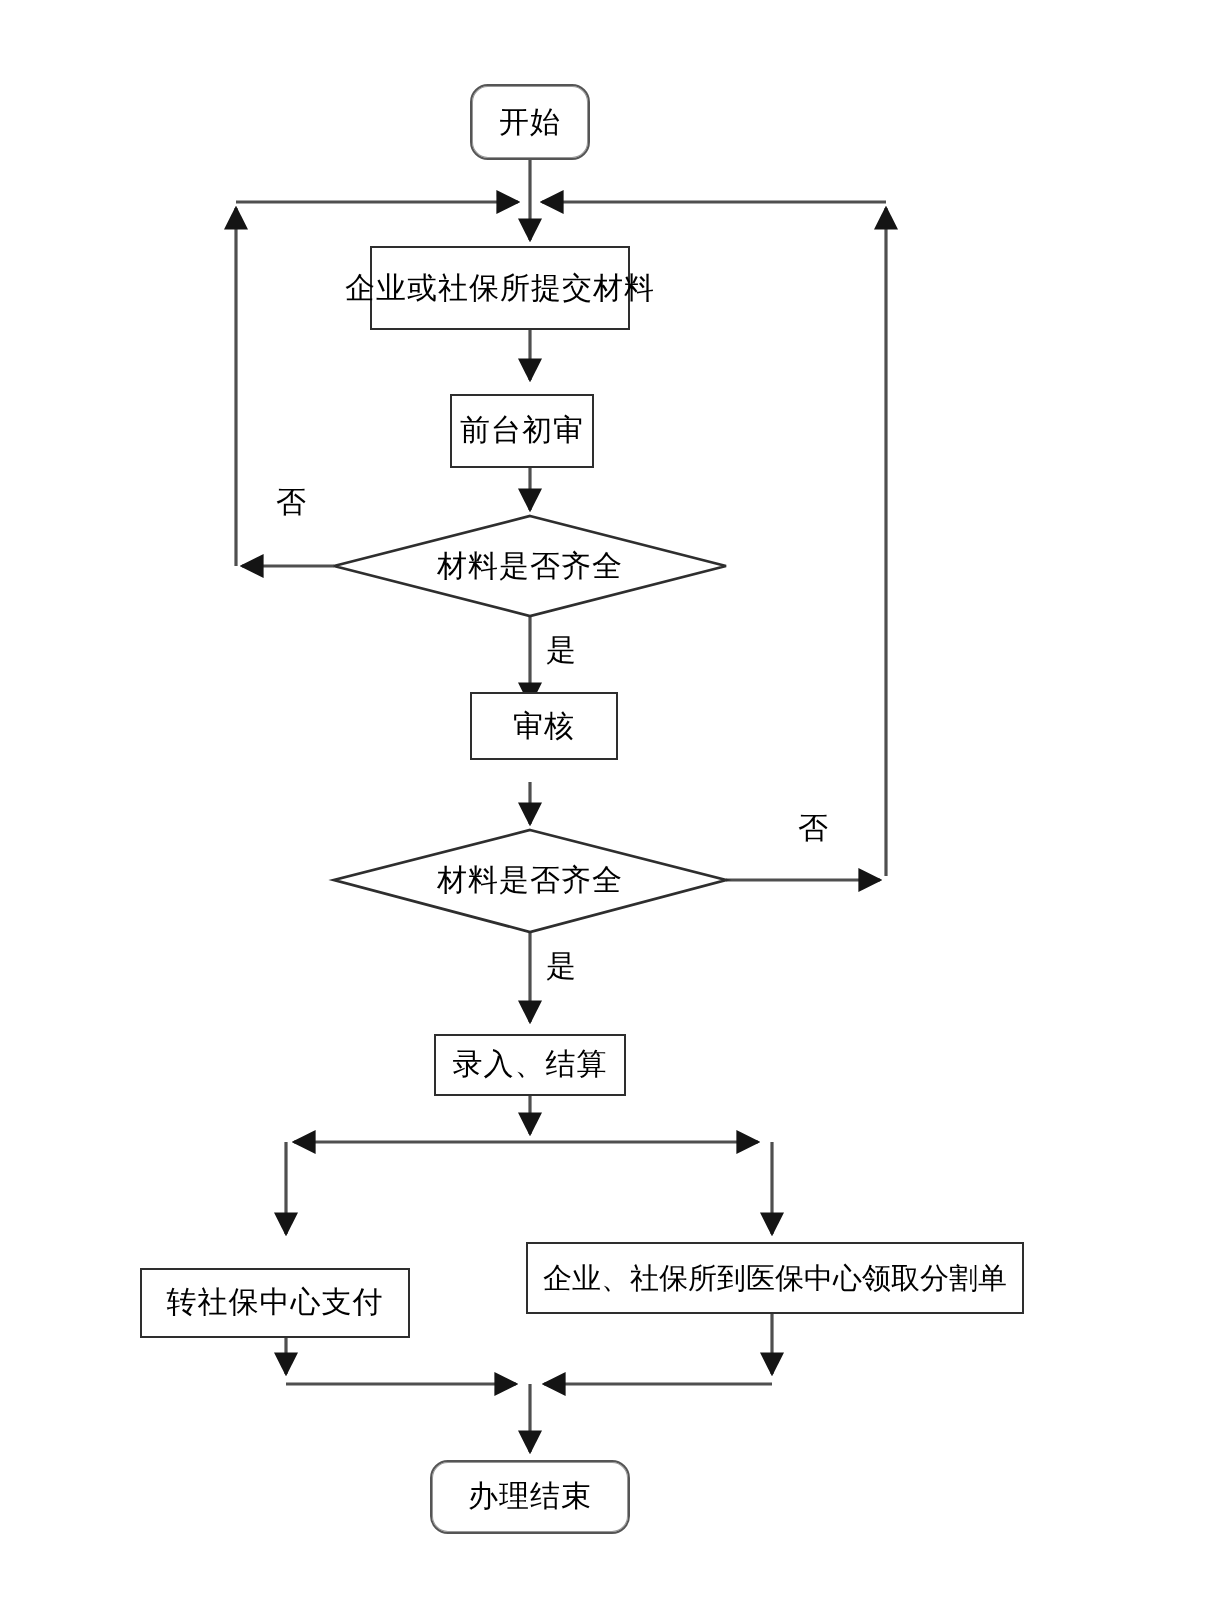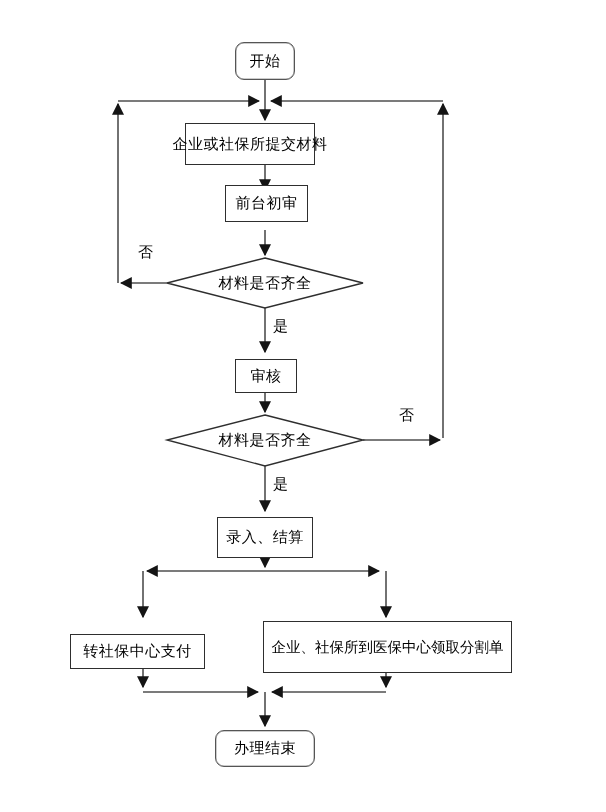--- a/index.html
+++ b/index.html
@@ -106,33 +106,33 @@
     <g stroke="#2e2e2e" stroke-width="1.4" fill="#ffffff">
       <polygon points="265,258 363,283 265,308 167,283"></polygon>
       <polygon points="265,415 363,440 265,466 167,440"></polygon>
     </g>
   </svg>
 
   <div class="node rounded" style="left:235px;top:42px;width:60px;height:38px">开始</div>
 
   <div class="node" style="left:185px;top:123px;width:130px;height:42px">企业或社保所提交材料</div>
 
-  <div class="node" style="left:225px;top:185px;width:83px;height:37px">前台初审</div>
+  <div class="node" style="left:225px;top:197px;width:72px;height:37px">前台初审</div>
 
   <div class="dlabel" style="left:168px;top:258px;width:194px;height:50px">材料是否齐全</div>
 
-  <div class="node" style="left:235px;top:359px;width:62px;height:34px">审核</div>
+  <div class="node" style="left:235px;top:346px;width:74px;height:34px">审核</div>
 
   <div class="dlabel" style="left:168px;top:415px;width:194px;height:51px">材料是否齐全</div>
 
-  <div class="node" style="left:217px;top:517px;width:96px;height:41px">录入、结算</div>
+  <div class="node" style="left:217px;top:517px;width:96px;height:31px">录入、结算</div>
 
   <div class="node" style="left:70px;top:634px;width:135px;height:35px">转社保中心支付</div>
 
-  <div class="node" style="left:263px;top:621px;width:249px;height:52px;font-size:14.5px;letter-spacing:0">企业、社保所到医保中心领取分割单</div>
+  <div class="node" style="left:263px;top:621px;width:249px;height:36px;font-size:14.5px;letter-spacing:0">企业、社保所到医保中心领取分割单</div>
 
   <div class="node rounded" style="left:215px;top:730px;width:100px;height:37px">办理结束</div>
 
   <div class="elabel" style="left:138px;top:244px">否</div>
 
   <div class="elabel" style="left:273px;top:318px">是</div>
 
   <div class="elabel" style="left:399px;top:407px">否</div>
 
   <div class="elabel" style="left:273px;top:476px">是</div>

